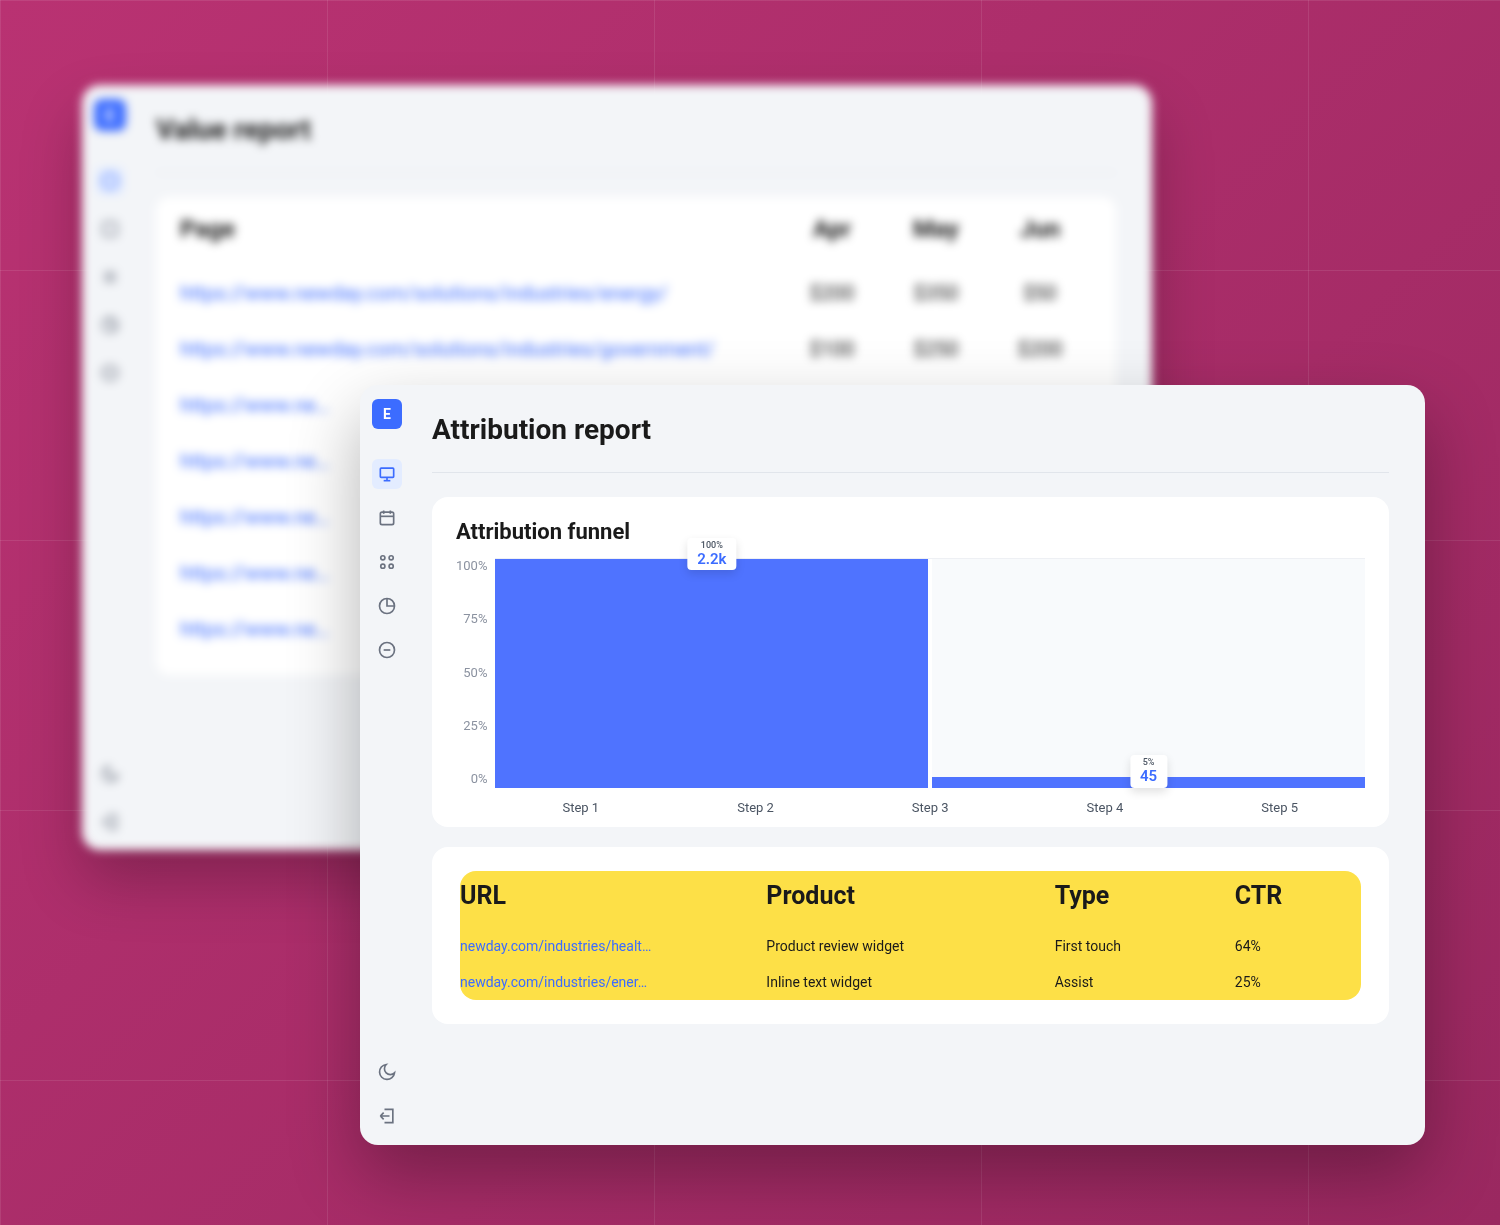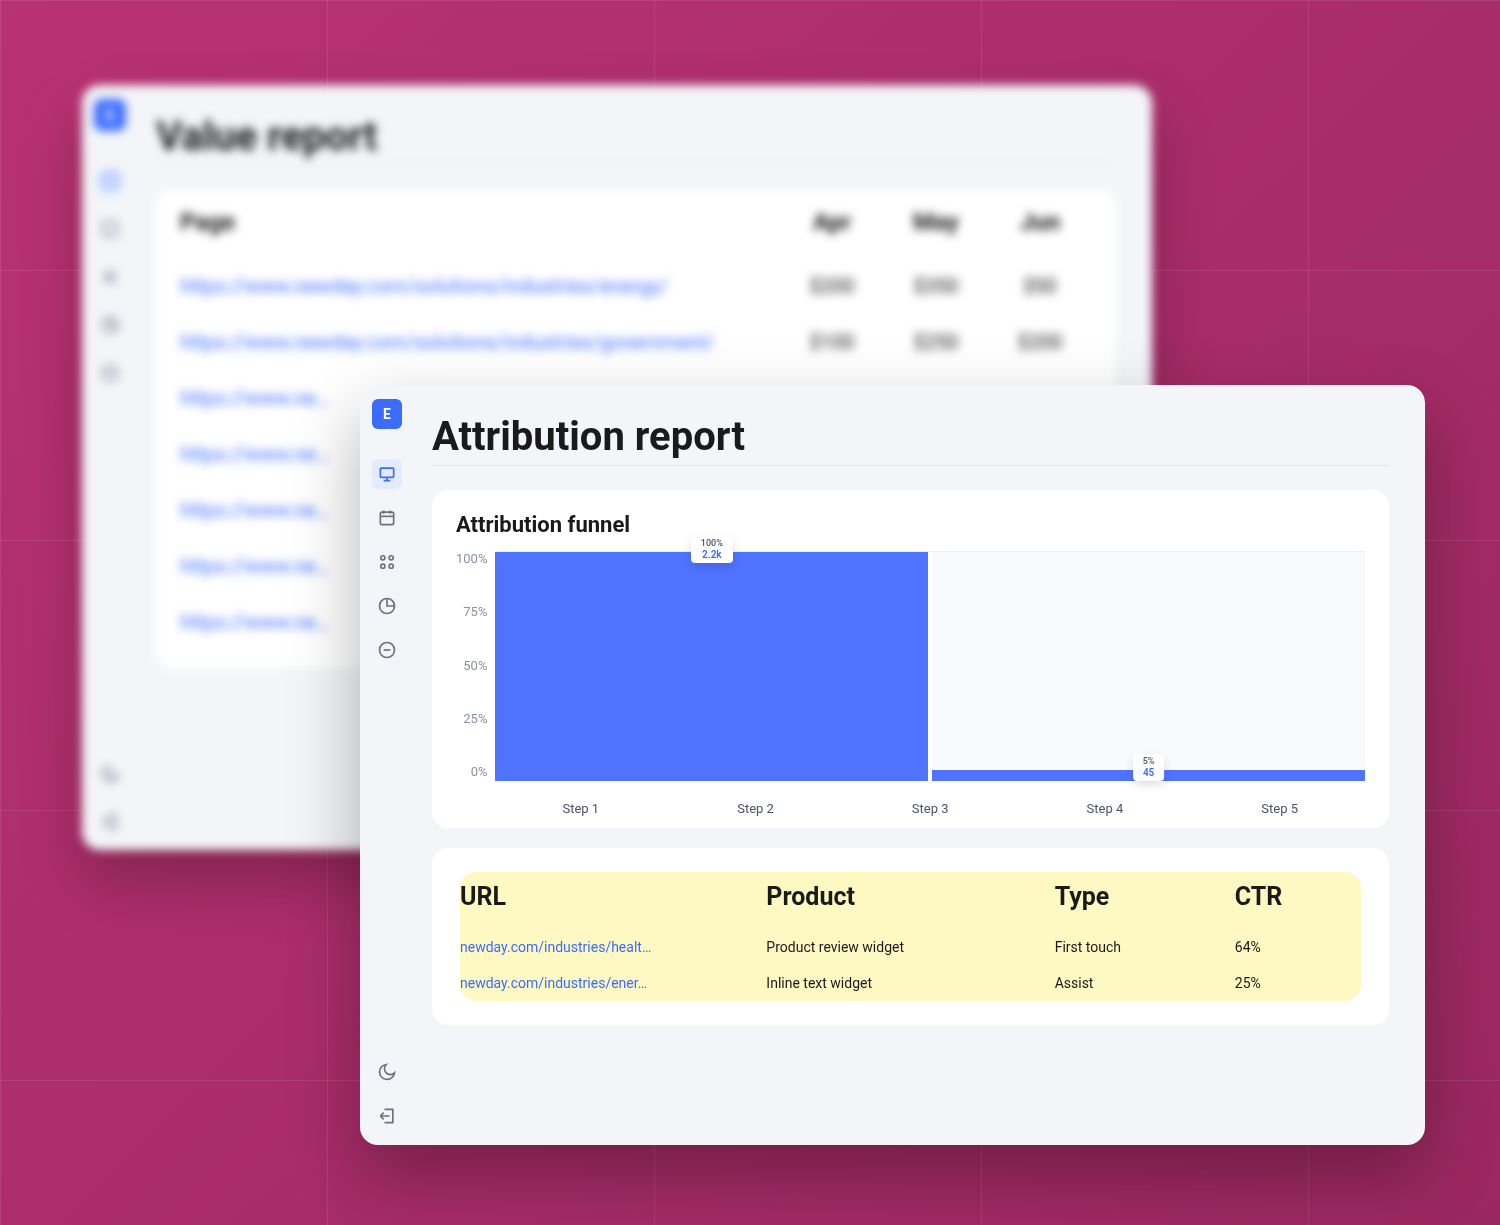--- a/index.html
+++ b/index.html
@@ -74,24 +74,24 @@
   .window.back .rail { width: 56px; gap: 20px; }
   .window.back .rail .ic { width: 28px; height: 28px; }
   .window.back .rail .logo { width: 32px; height: 32px; border-radius: 8px; font-size: 16px; }
 
   .main {
     flex: 1;
     padding: 28px 36px 24px 18px;
     overflow: hidden;
   }
   .title {
-    font-size: 40px;
+    font-size: 28px;
     font-weight: 700;
     color: #1a1a1a;
-    padding-bottom: 5px;
+    padding-bottom: 26px;
     border-bottom: 1px solid #e1e5eb;
     margin-bottom: 24px;
   }
 
   
   .back .card {
     background: #fff;
     border-radius: 14px;
     padding: 18px 24px;
   }
@@ -152,32 +152,32 @@
     position: absolute;
     left: 50%; transform: translateX(-50%);
     background: #fff; border-radius: 4px;
     box-shadow: 0 4px 10px rgba(0,0,0,0.12);
     padding: 3px 10px;
     text-align: center;
     white-space: nowrap;
     line-height: 1.1;
   }
   .tooltip .pct { font-size: 9px; color: #4b5563; display: block; font-weight: 500; }
-  .tooltip .val { font-size: 10px; color: #3c6cff; display: block; font-weight: 600; }
+  .tooltip .val { font-size: 15px; color: #3c6cff; display: block; font-weight: 600; }
   .xlabels {
-    display: flex; gap: 4px; margin-top: 20px;
+    display: flex; gap: 4px; margin-top: 12px;
   }
   .xlabels span {
     flex: 1; text-align: center; font-size: 13px; color: #4b5563;
   }
 
   
   .front table.attr {
     width: 100%; border-collapse: collapse;
-    background: #fef9c3; border-radius: 16px;
+    background: #fde047; border-radius: 16px;
     table-layout: fixed;
   }
   .front table.attr td, .front table.attr th {
     text-align: left;
     padding: 10px 12px 10px 0;
   }
   .front table.attr th {
     font-size: 25px; font-weight: 700; color: #1a1a1a;
     padding-bottom: 18px;
   }

